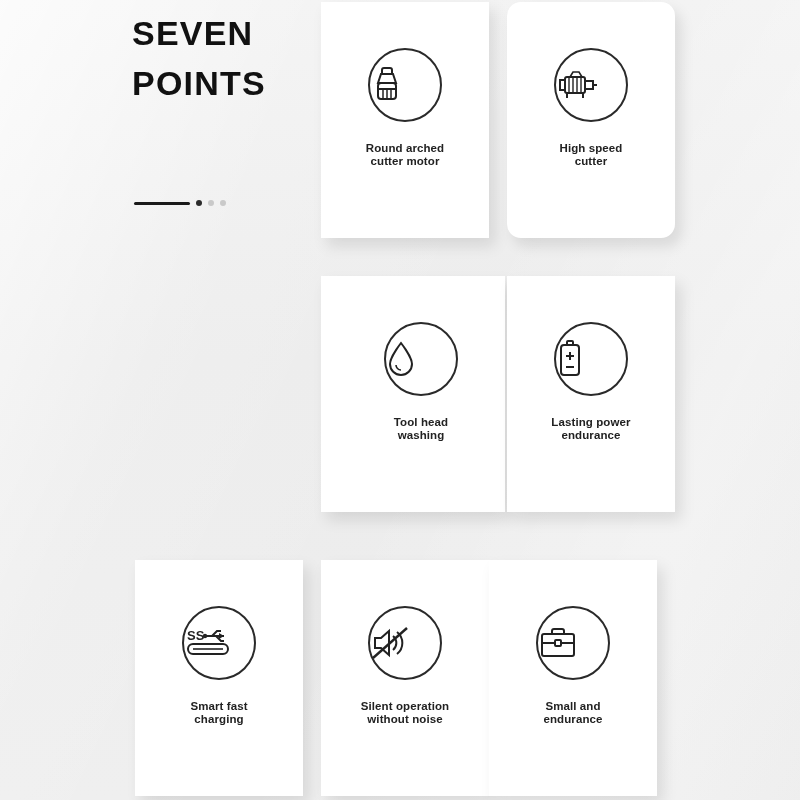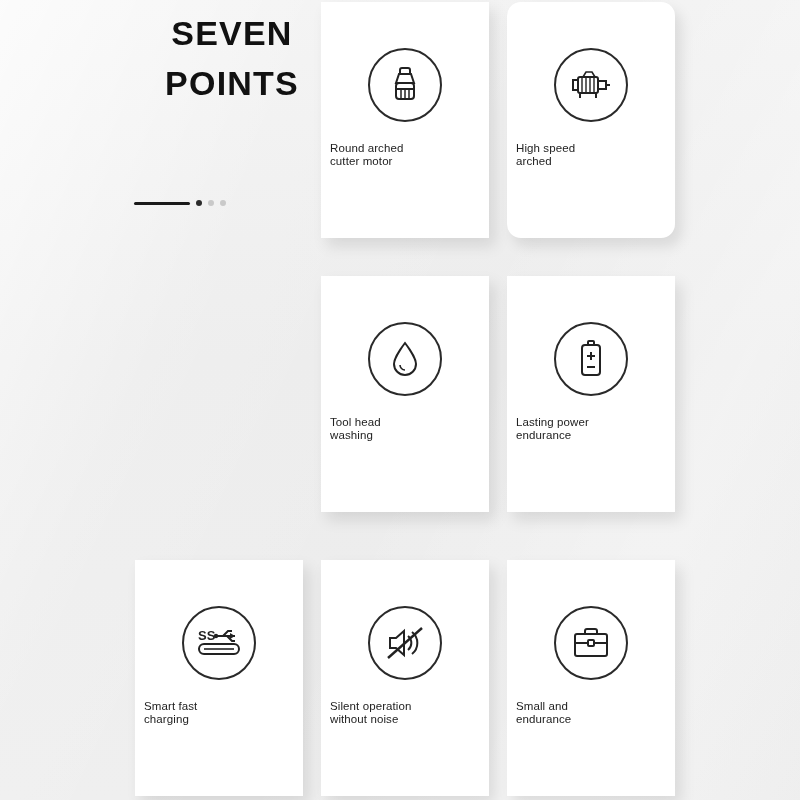--- a/index.html
+++ b/index.html
@@ -36,21 +36,20 @@
     top: 8px;
     width: 200px;
   }
   .title-line {
     font-size: 34px;
     font-weight: bold;
     letter-spacing: 1.2px;
     color: #111111;
     line-height: 50px;
     white-space: nowrap;
-    text-align: center;
   }
 
   .progress {
     position: absolute;
     left: 134px;
     top: 200px;
     display: flex;
     align-items: center;
     gap: 6px;
   }
@@ -82,42 +81,42 @@
     align-items: center;
   }
   .card .icon-wrap {
     margin-top: 46px;
     width: 70px;
     height: 70px;
     border: 2px solid #2a2a2a;
     border-radius: 50%;
     display: flex;
     align-items: center;
-    justify-content: center;
+    justify-content: flex-start;
   }
   .card .caption {
     margin-top: 20px;
     width: 150px;
-    text-align: left;
+    text-align: center;
     font-size: 11.5px;
     color: #222222;
     line-height: 13px;
-    font-weight: normal;
+    font-weight: bold;
     letter-spacing: 0.1px;
   }
   svg { display: block; }
 
   
   #card-0 { left: 321px; top: 2px; }
   #card-1 { left: 507px; top: 2px; border-radius: 14px; }
-  #card-2 { left: 321px; top: 276px; }
+  #card-2 { left: 321px; top: 276px; padding-left: 16px; }
   #card-3 { left: 507px; top: 276px; }
   #card-4 { left: 135px; top: 560px; }
   #card-5 { left: 321px; top: 560px; }
-  #card-6 { left: 507px; top: 560px; }
+  #card-6 { left: 489px; top: 560px; }
 </style>
 </head>
 <body>
 
 <div class="bg-sheen"></div>
 
 <div class="stage">
 
   <div class="title-block">
     <div class="title-line">SEVEN</div>
@@ -160,21 +159,21 @@
         <rect x="29" y="13" width="8" height="8" fill="none" stroke="#222" stroke-width="2"></rect>
         <line x1="37" y1="17" x2="41" y2="17" stroke="#222" stroke-width="2"></line>
         <rect x="4" y="12" width="5" height="10" fill="none" stroke="#222" stroke-width="2"></rect>
         <line x1="11" y1="25" x2="11" y2="30" stroke="#222" stroke-width="2"></line>
         <line x1="27" y1="25" x2="27" y2="30" stroke="#222" stroke-width="2"></line>
         <path d="M14 9 l3 -5 h6 l3 5" fill="none" stroke="#222" stroke-width="1.6"></path>
       </svg>
     </div>
     <div class="caption">
       <span>High speed</span><br>
-      <span>arched</span>
+      <span>cutter</span>
     </div>
   </div>
 
   <div class="card" id="card-2">
     <div class="icon-wrap">
       <svg width="30" height="38" viewBox="0 0 30 38">
         <path d="M15 3 C15 3 4 17 4 24 a11 11 0 0 0 22 0 C26 17 15 3 15 3 z" fill="none" stroke="#222" stroke-width="2"></path>
         <path d="M10 25 a5 5 0 0 0 5 5" fill="none" stroke="#222" stroke-width="1.6"></path>
       </svg>
     </div>

